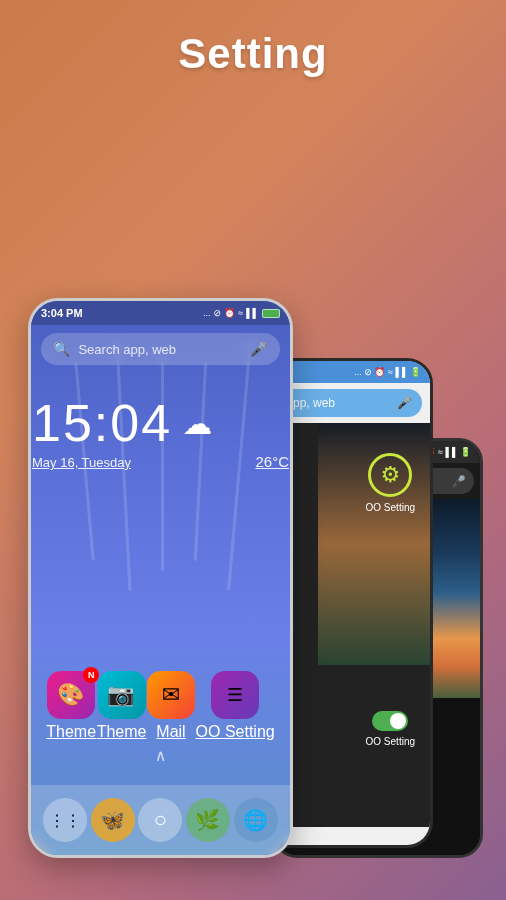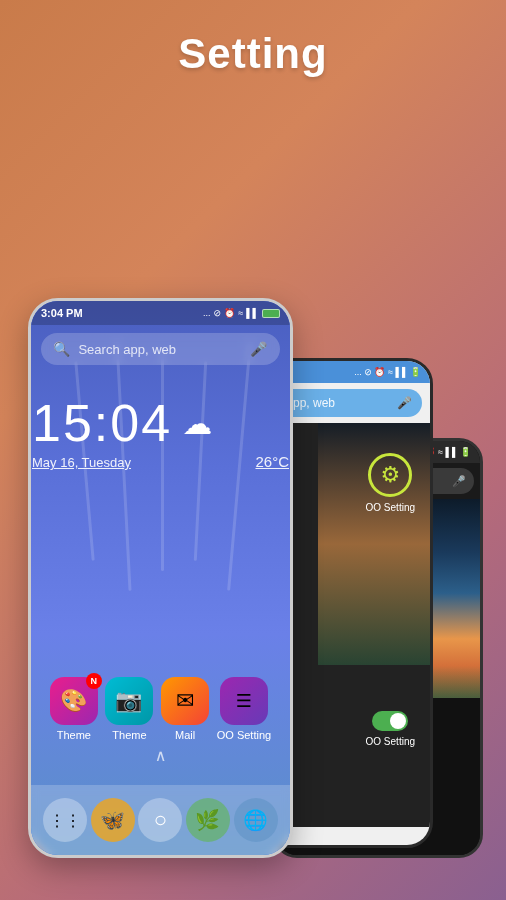--- a/index.html
+++ b/index.html
@@ -340,21 +340,22 @@
       height: 16px;
       font-size: 9px;
       display: flex;
       align-items: center;
       justify-content: center;
       font-weight: bold;
     }
 
     .app-label {
       color: white;
-      font-size: 11px;
+      font-size: 16px;
+      text-decoration: underline;
     }
 
     .chevron-up {
       text-align: center;
       color: rgba(255,255,255,0.7);
       font-size: 16px;
       margin-top: 4px;
     }
 
     

